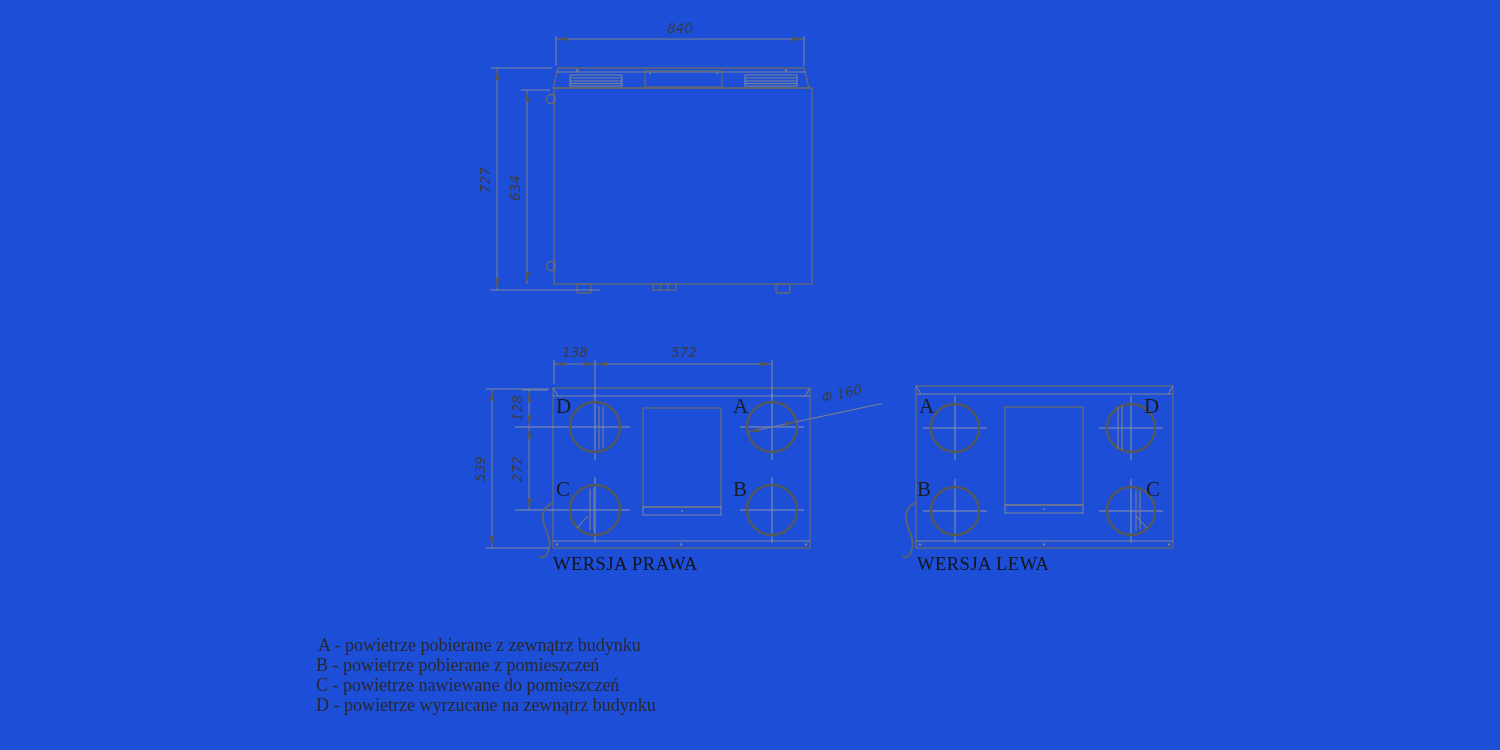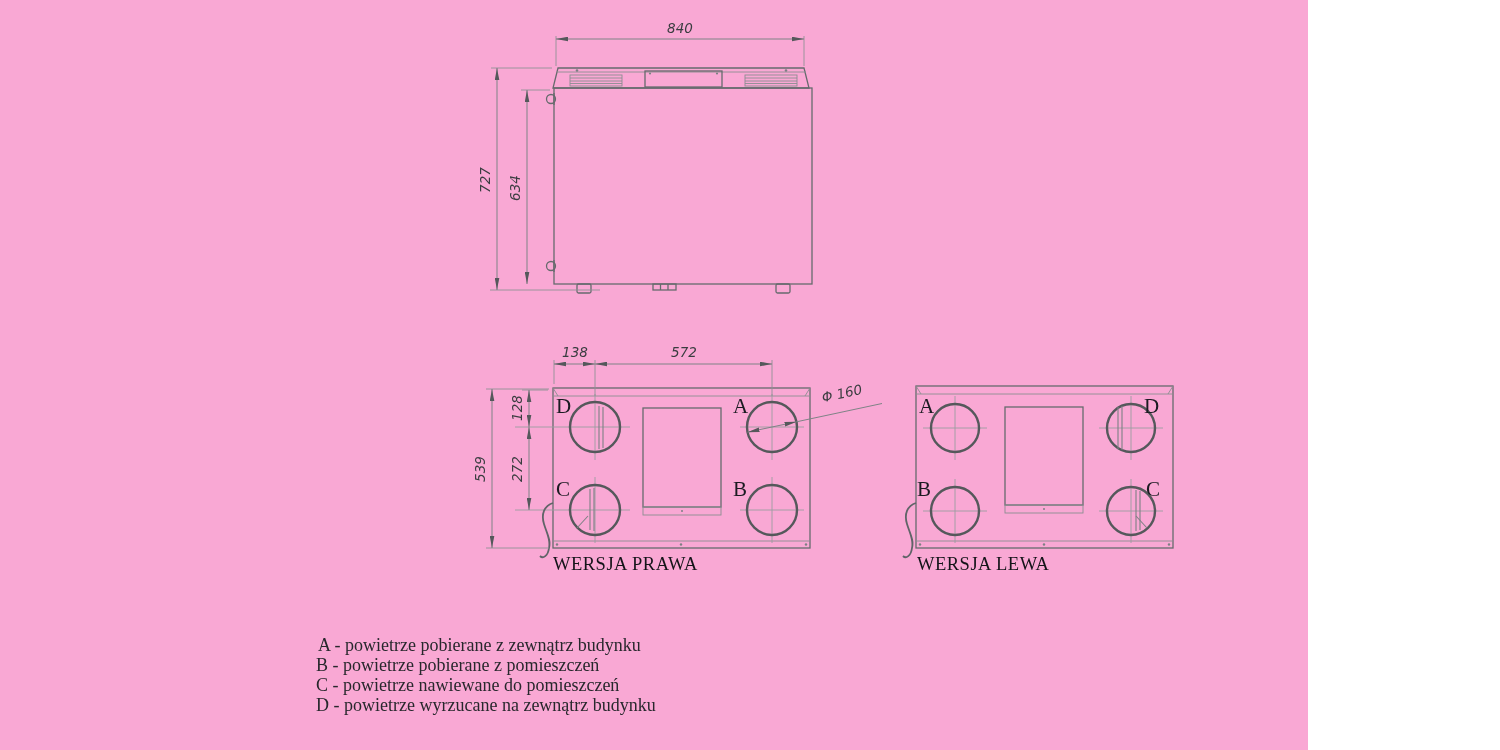--- a/index.html
+++ b/index.html
@@ -1,16 +1,16 @@
 <!DOCTYPE html>
 <html><head>
 <meta charset="utf-8">
 <style>
   html,body{margin:0;padding:0;background:#ffffff;}
-  #canvas{position:relative;width:1308px;height:750px;background:#f9a8d4;overflow:hidden;
+  #canvas{position:relative;width:1500px;height:750px;background:#1d4ed8;overflow:hidden;
           font-family:"Liberation Serif", serif;}
   svg{display:block;}
   .boxline{stroke:#666a6d;stroke-width:1.3;fill:none;}
   .thinline{stroke:#8a8e91;stroke-width:0.9;fill:none;}
   .port{stroke:#55585b;stroke-width:2.4;fill:none;}
   .cross{stroke:#9a9da0;stroke-width:0.9;fill:none;}
   .duct{stroke:#7d8084;stroke-width:1.1;fill:none;}
   .dimline{stroke:#7f8386;stroke-width:1;fill:none;}
   .extline{stroke:#8f9295;stroke-width:0.9;fill:none;}
   .dimtext{font-family:"DejaVu Sans", sans-serif;font-style:italic;font-size:13.5px;fill:#3a3d40;}

